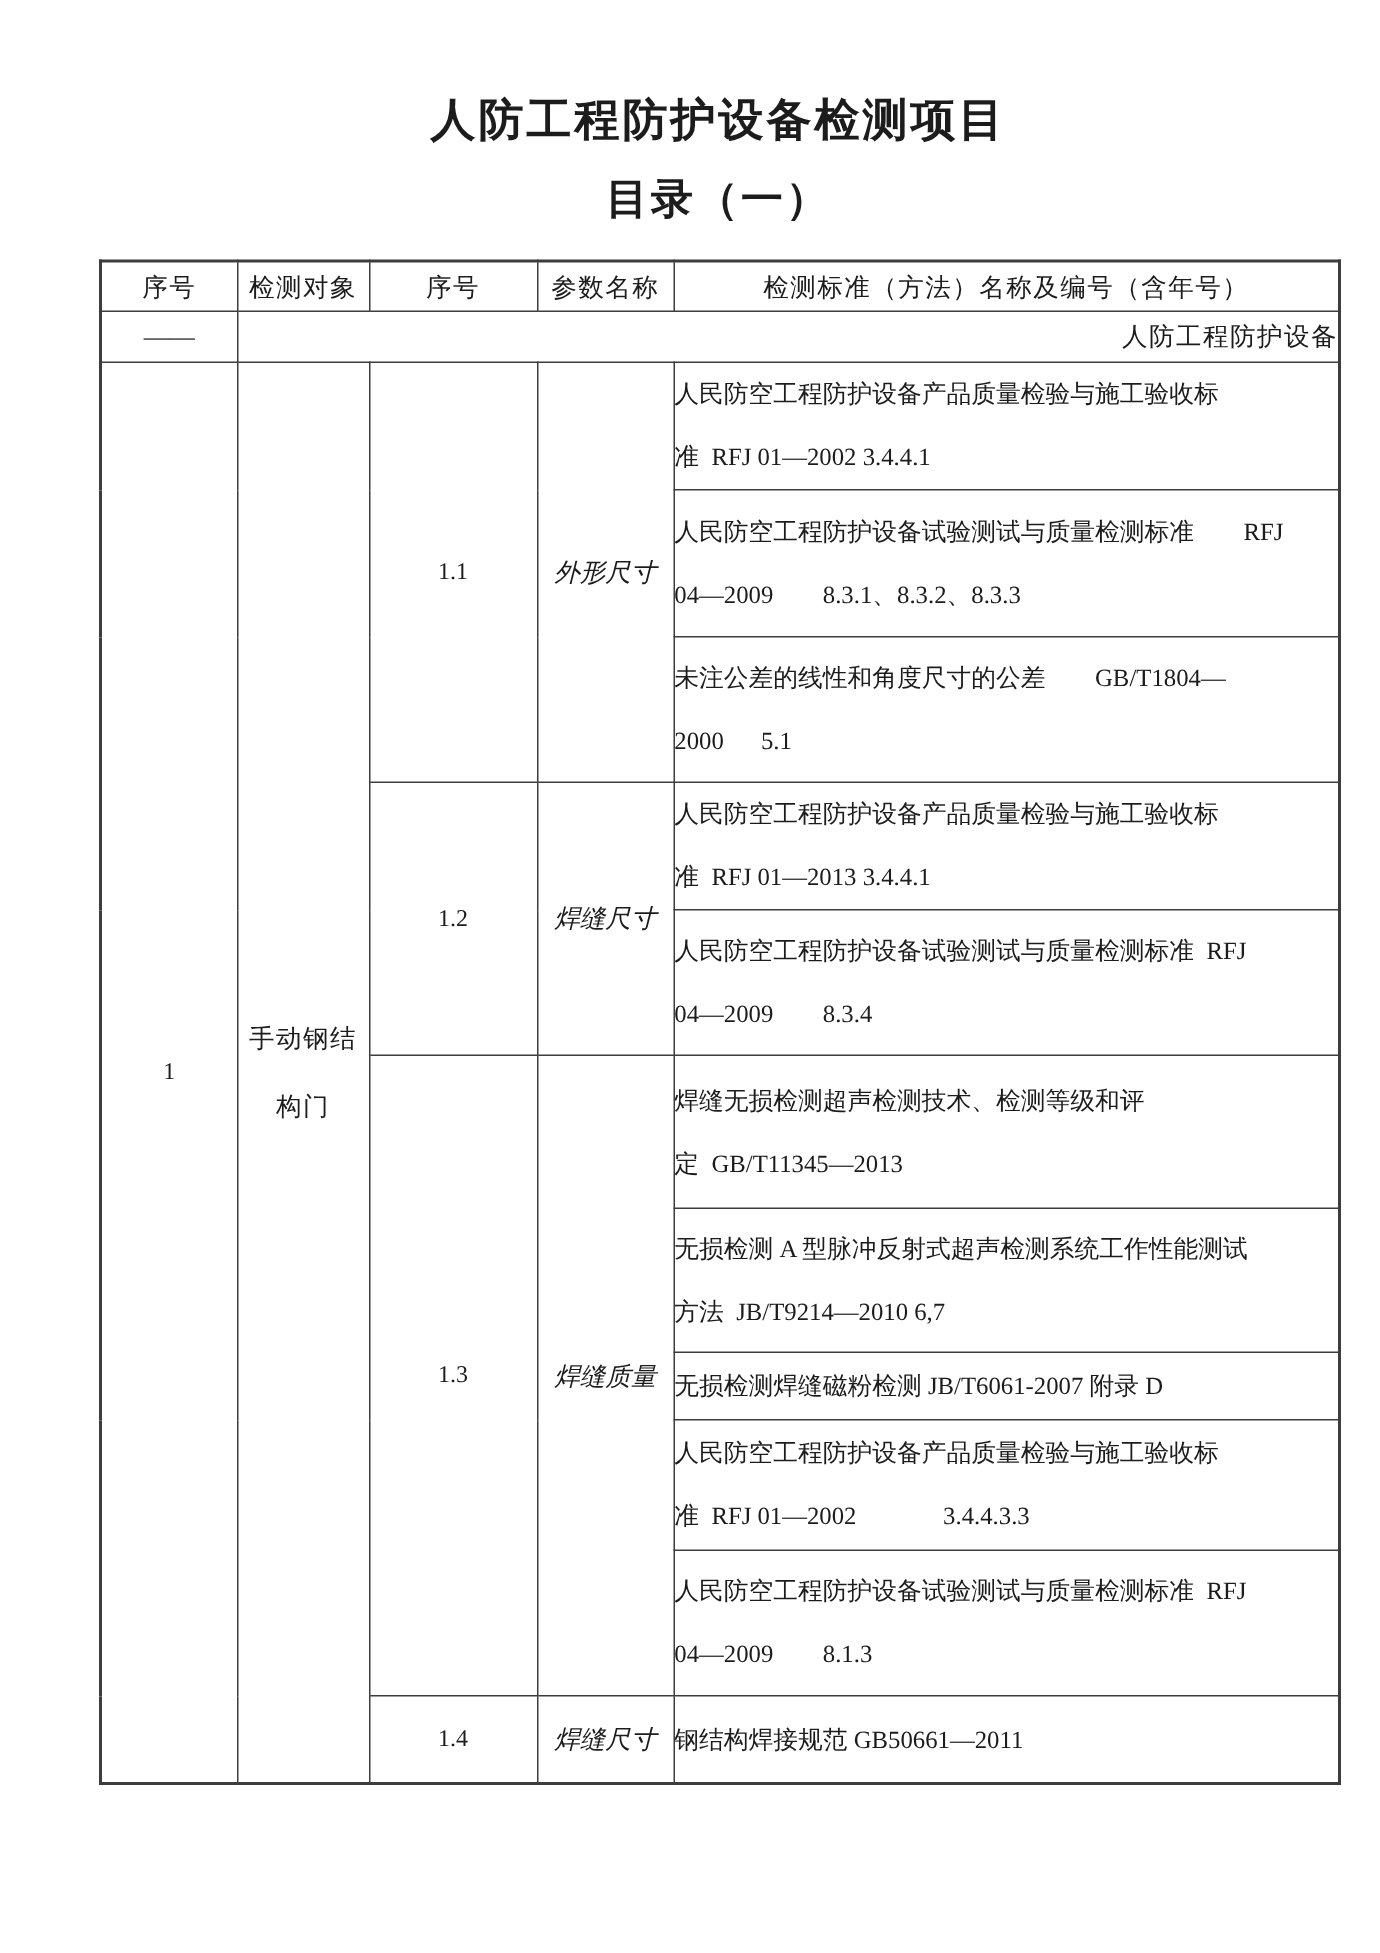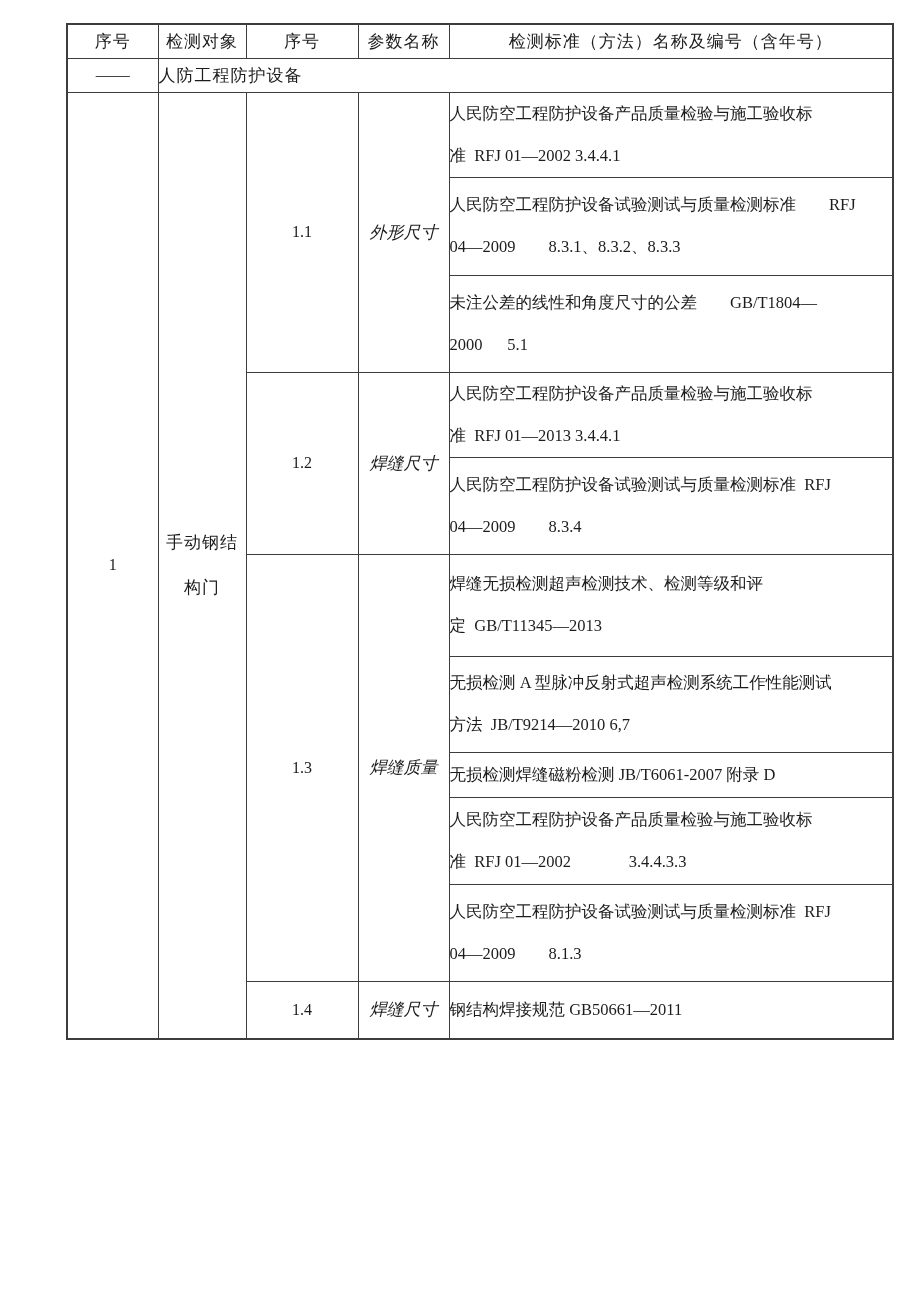--- a/index.html
+++ b/index.html
@@ -63,21 +63,21 @@
     font-size: 17px;
     text-align: center;
     letter-spacing: 1px;
   }
   tr.section-row { height: 34px; }
   td.section-index {
     text-align: center;
     font-size: 17px;
   }
   td.section-label {
-    text-align: left;
+    text-align: right;
     padding-left: 12px;
     font-size: 17px;
     letter-spacing: 1px;
   }
   td.num-cell {
     text-align: center;
     font-size: 16px;
   }
   td.object-cell {
     text-align: center;
@@ -99,20 +99,22 @@
   }
   .std-line {
     white-space: pre-wrap;
     line-height: 42px;
   }
 </style>
 </head>
 <body>
 
 <div class="page">
+  <h1 class="doc-title">人防工程防护设备检测项目</h1>
+  <h2 class="doc-subtitle">目录（一）</h2>
 
   <table class="catalog">
     <colgroup>
       <col class="c1">
         <col class="c2">
         <col class="c3">
         <col class="c4">
         <col class="c5">
     </colgroup>
     <thead>

